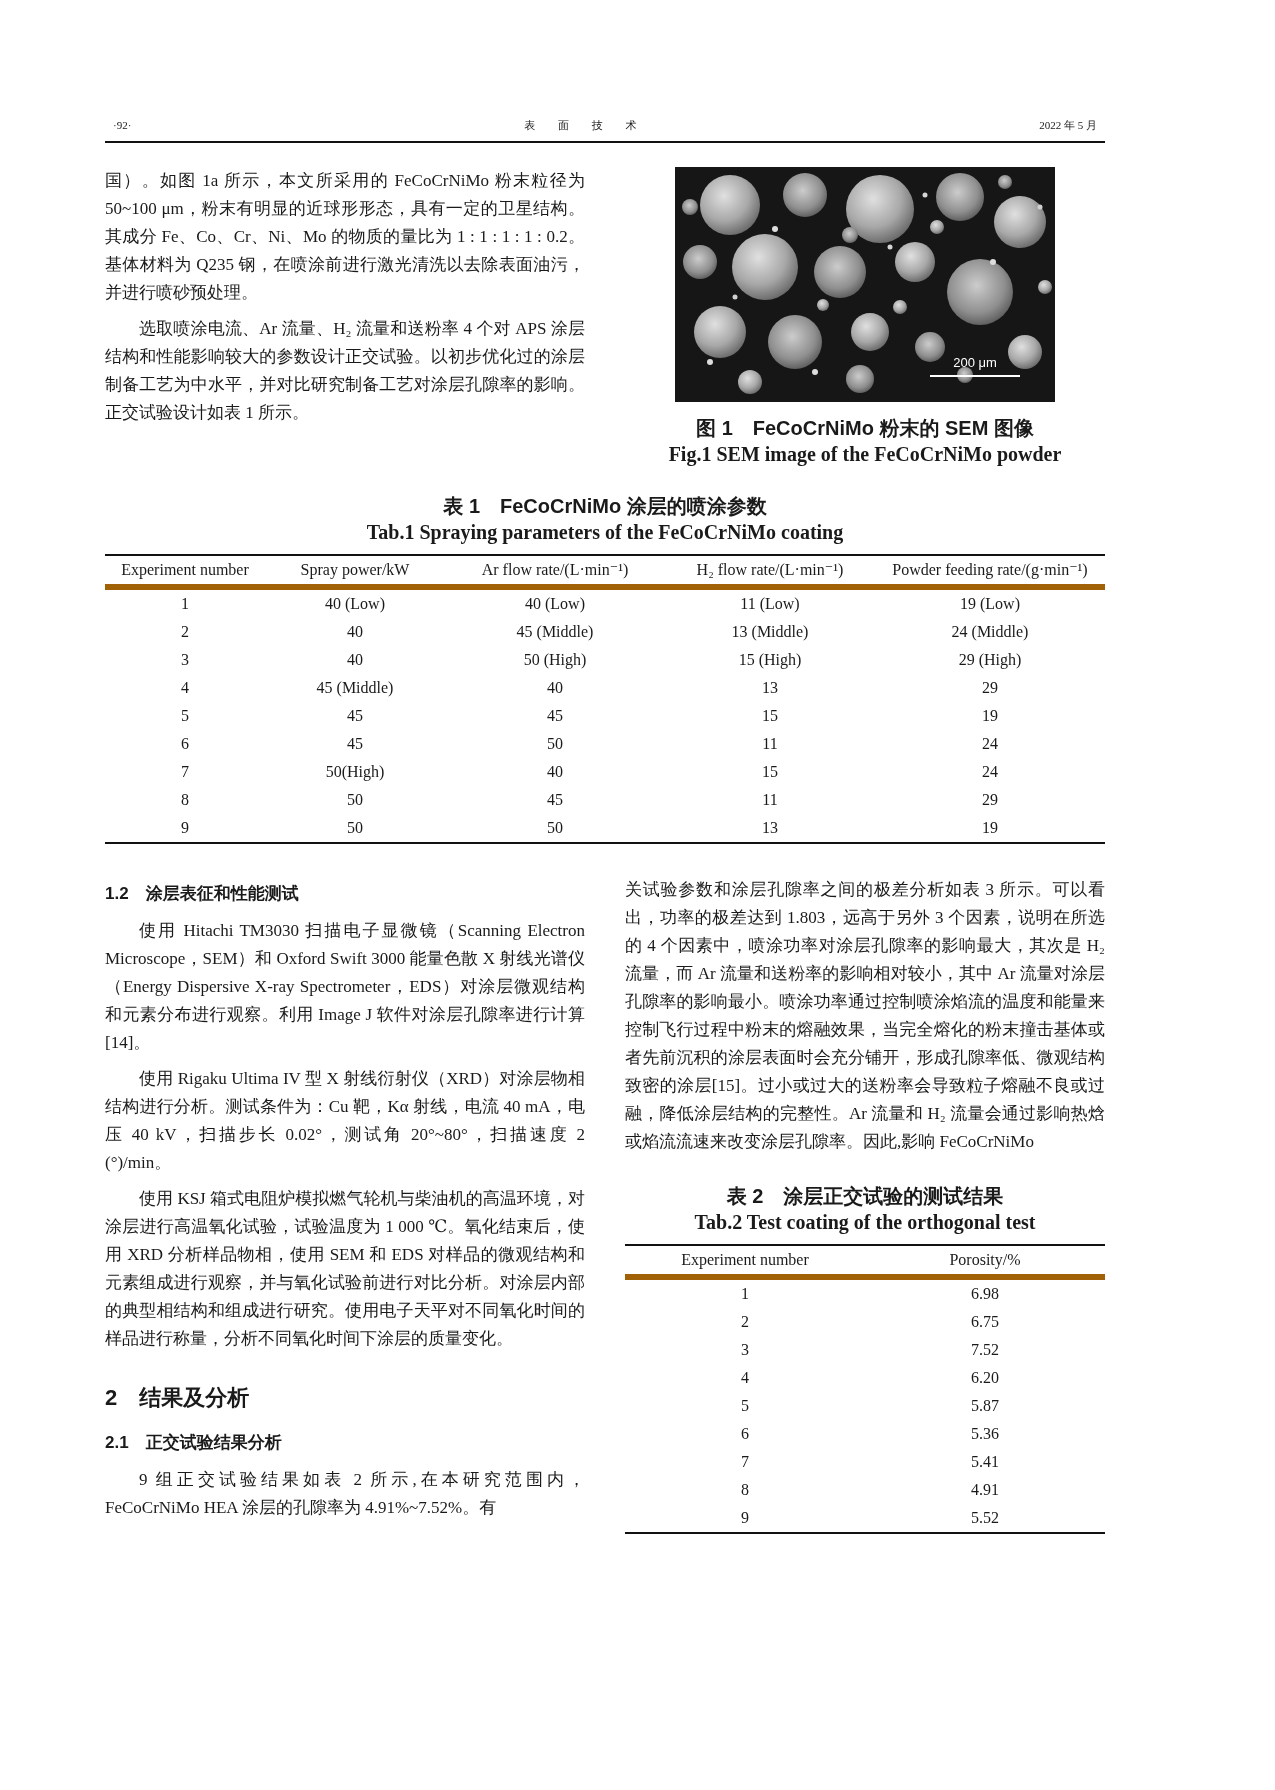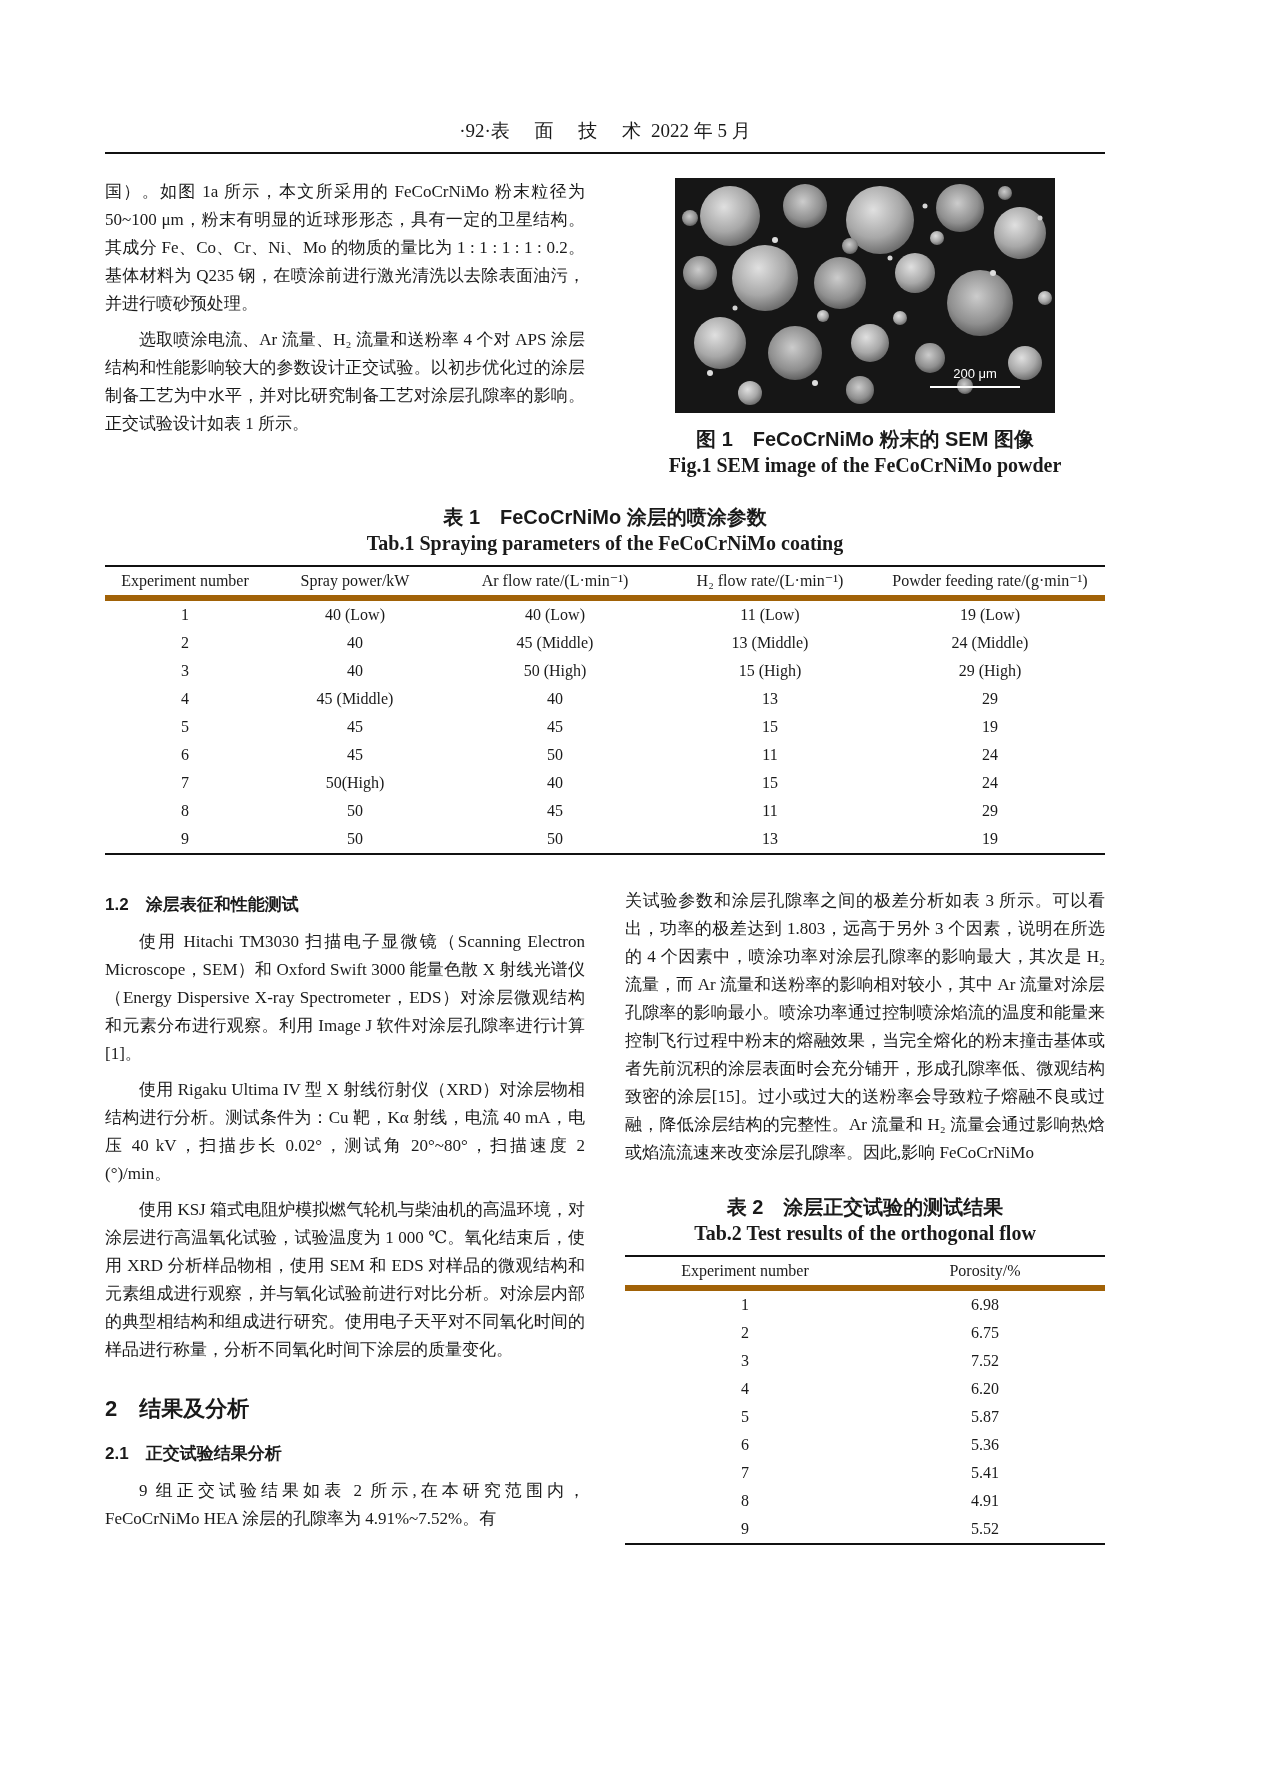--- a/index.html
+++ b/index.html
@@ -4,22 +4,22 @@
 <style>
   * { margin:0; padding:0; box-sizing:border-box; }
   html,body { background:#ffffff; }
   .page {
     width:1275px; height:1790px; background:#ffffff; color:#1a1a1a;
     padding:118px 170px 0 105px; overflow:hidden; position:relative;
     font-family:"Liberation Serif","DejaVu Serif",serif;
   }
   
   .page-header {
-    display:flex; justify-content:center; align-items:baseline;
-    font-size:19px; padding:0 8px 8px 8px;
+    display:flex; justify-content:space-between; align-items:baseline;
+    font-size:11px; padding:0 8px 8px 8px;
   }
   .journal-name { letter-spacing:10px; }
   .header-rule { border-top:2px solid #111; }
   
   .top-section { display:flex; gap:40px; margin-top:24px; }
   .col { width:480px; }
   .body-p {
     font-size:17px; line-height:28px; text-align:justify; text-indent:2em;
   }
   .body-p.noindent { text-indent:0; }
@@ -215,32 +215,32 @@
           <td>50</td>
           <td>13</td>
           <td>19</td>
         </tr>
       </tbody>
   </table>
 
   <div class="two-cols">
     <div class="col">
       <h3 class="sub">1.2　涂层表征和性能测试</h3>
-      <p class="body-p">使用 Hitachi TM3030 扫描电子显微镜（Scanning Electron Microscope，SEM）和 Oxford Swift 3000 能量色散 X 射线光谱仪（Energy Dispersive X-ray Spectrometer，EDS）对涂层微观结构和元素分布进行观察。利用 Image J 软件对涂层孔隙率进行计算[1]。</p>
+      <p class="body-p">使用 Hitachi TM3030 扫描电子显微镜（Scanning Electron Microscope，SEM）和 Oxford Swift 3000 能量色散 X 射线光谱仪（Energy Dispersive X-ray Spectrometer，EDS）对涂层微观结构和元素分布进行观察。利用 Image J 软件对涂层孔隙率进行计算[14]。</p>
       <p class="body-p p-gap">使用 Rigaku Ultima IV 型 X 射线衍射仪（XRD）对涂层物相结构进行分析。测试条件为：Cu 靶，Kα 射线，电流 40 mA，电压 40 kV，扫描步长 0.02°，测试角 20°~80°，扫描速度 2 (°)/min。</p>
       <p class="body-p p-gap">使用 KSJ 箱式电阻炉模拟燃气轮机与柴油机的高温环境，对涂层进行高温氧化试验，试验温度为 1 000 ℃。氧化结束后，使用 XRD 分析样品物相，使用 SEM 和 EDS 对样品的微观结构和元素组成进行观察，并与氧化试验前进行对比分析。对涂层内部的典型相结构和组成进行研究。使用电子天平对不同氧化时间的样品进行称量，分析不同氧化时间下涂层的质量变化。</p>
       <h2 class="main">2　结果及分析</h2>
       <h3 class="sub">2.1　正交试验结果分析</h3>
       <p class="body-p">9 组正交试验结果如表 2 所示,在本研究范围内，FeCoCrNiMo HEA 涂层的孔隙率为 4.91%~7.52%。有</p>
     </div>
     <div class="col">
       <p class="body-p noindent">关试验参数和涂层孔隙率之间的极差分析如表 3 所示。可以看出，功率的极差达到 1.803，远高于另外 3 个因素，说明在所选的 4 个因素中，喷涂功率对涂层孔隙率的影响最大，其次是 H₂ 流量，而 Ar 流量和送粉率的影响相对较小，其中 Ar 流量对涂层孔隙率的影响最小。喷涂功率通过控制喷涂焰流的温度和能量来控制飞行过程中粉末的熔融效果，当完全熔化的粉末撞击基体或者先前沉积的涂层表面时会充分铺开，形成孔隙率低、微观结构致密的涂层[15]。过小或过大的送粉率会导致粒子熔融不良或过融，降低涂层结构的完整性。Ar 流量和 H₂ 流量会通过影响热焓或焰流流速来改变涂层孔隙率。因此,影响 FeCoCrNiMo</p>
       <div class="tbl-title">
         <div class="t-cn">表 2　涂层正交试验的测试结果</div>
-        <div class="t-en">Tab.2 Test results of the orthogonal flow</div>
+        <div class="t-en">Tab.2 Test coating of the orthogonal test</div>
       </div>
       <table class="data-table" data-table="table2">
         <colgroup>
             <col style="width:50%">
             <col style="width:50%">
           </colgroup>
         <thead>
           <tr>
               <th>Experiment number</th>
               <th>Porosity/%</th>

